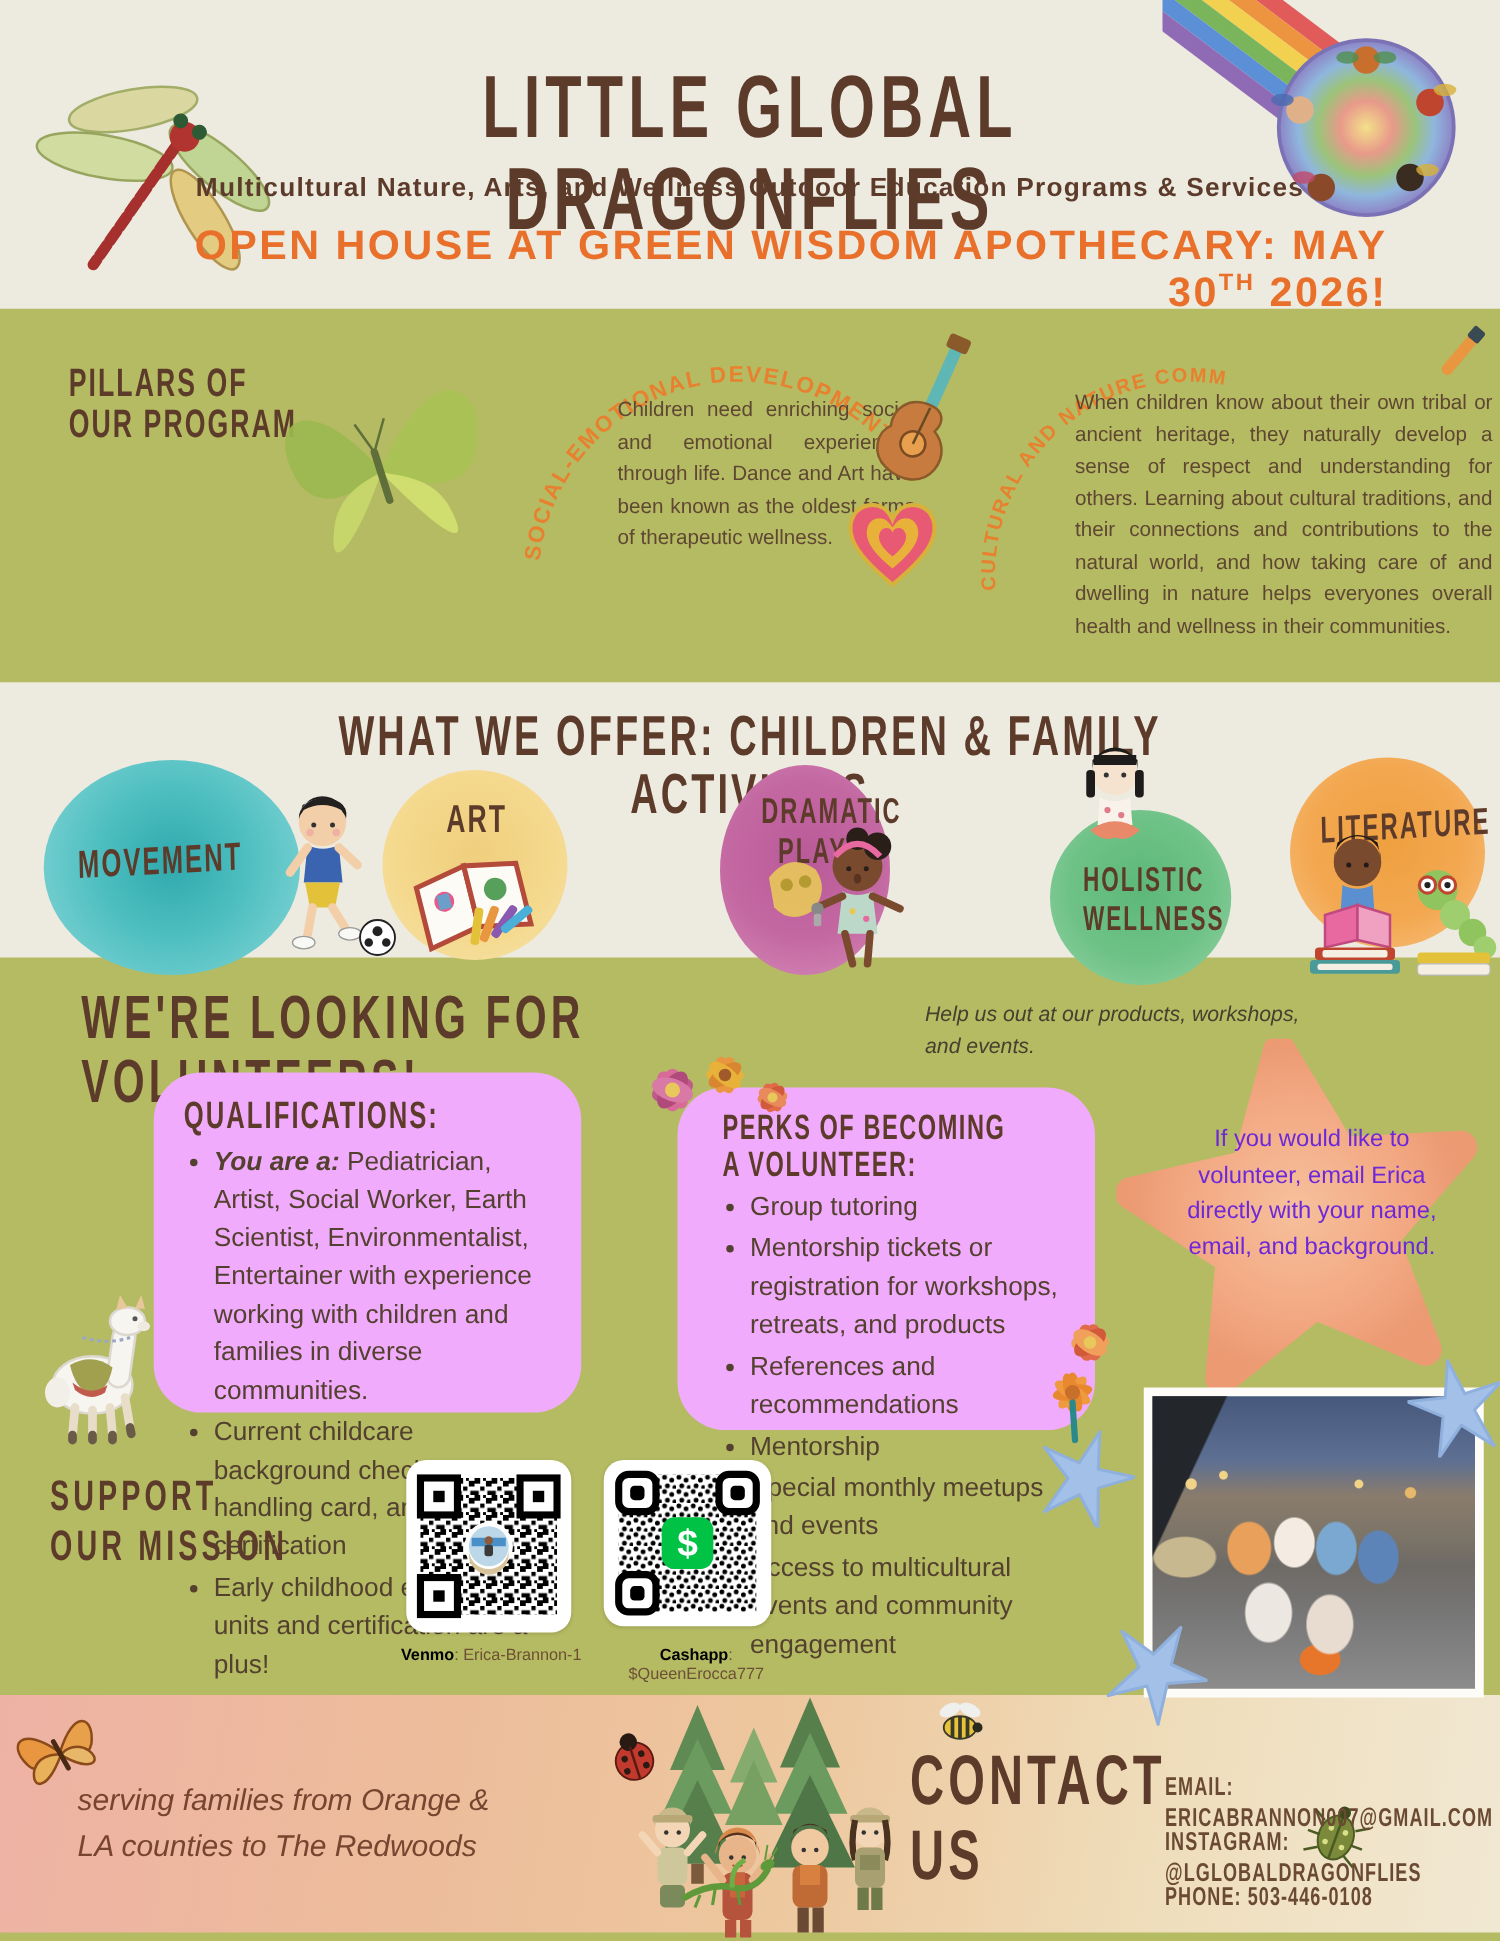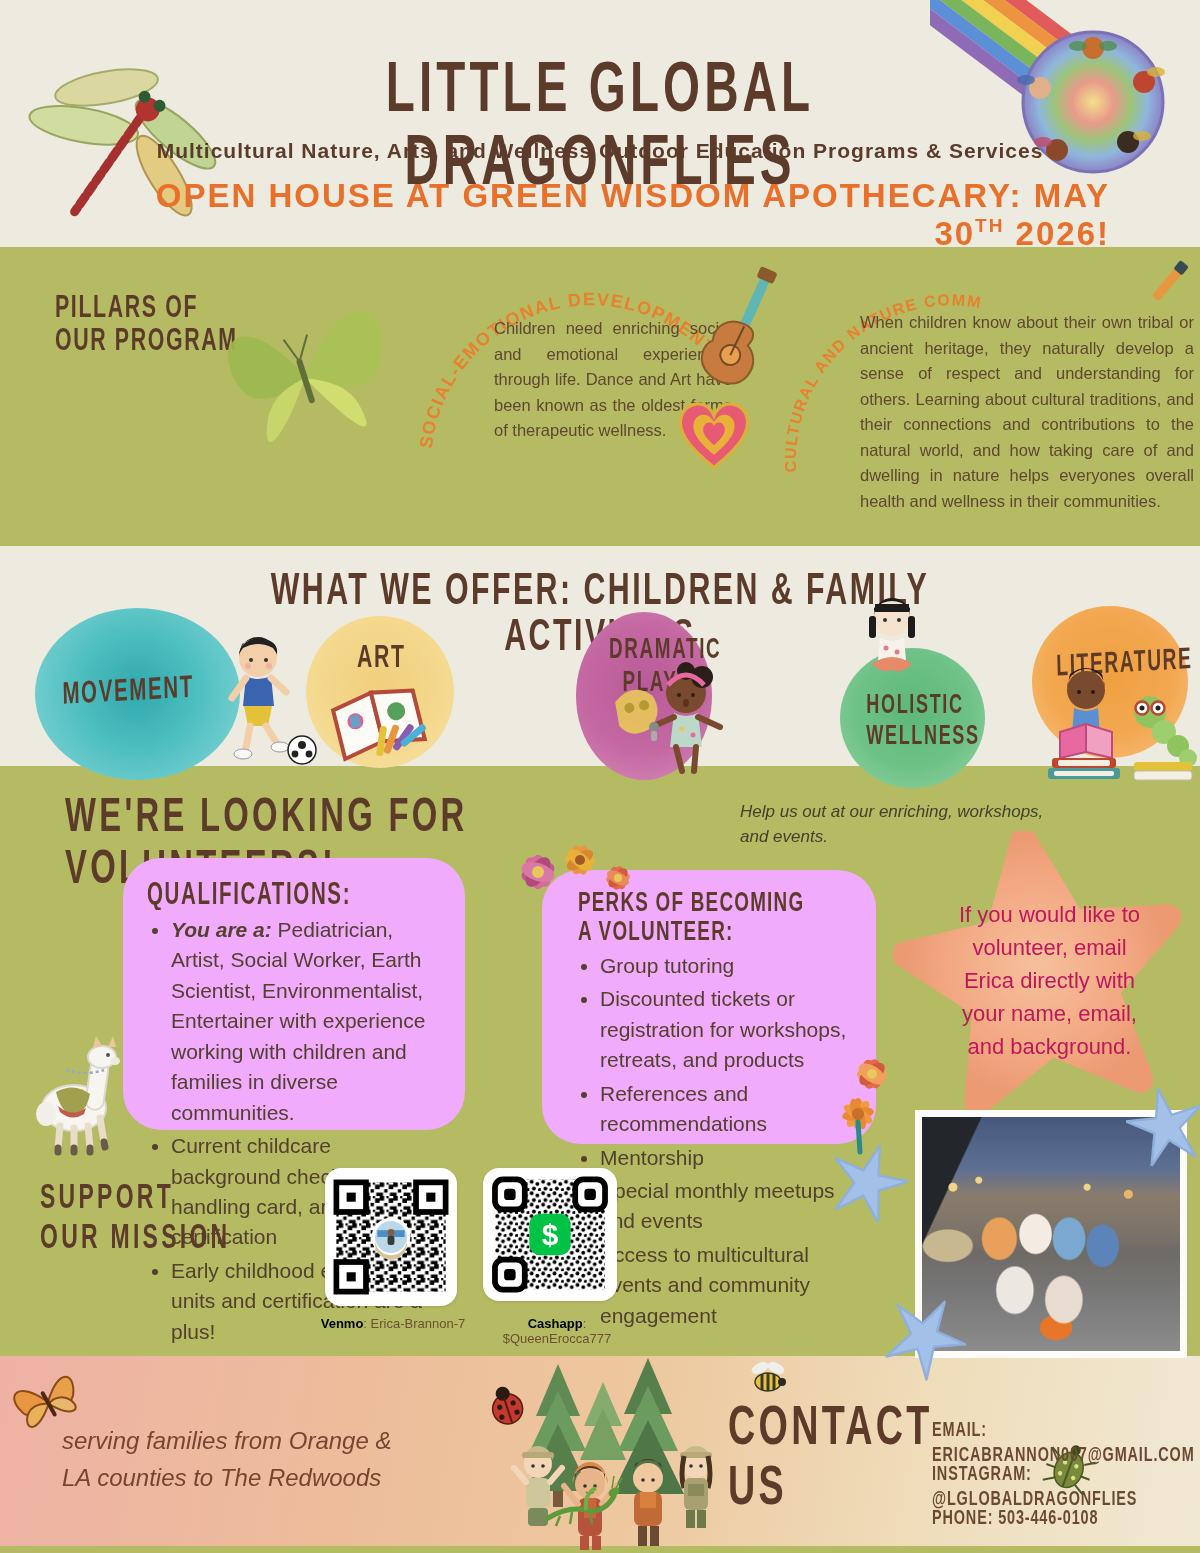--- a/index.html
+++ b/index.html
@@ -19,21 +19,21 @@
   .bubble ul{margin:6px 0 0 0;padding-left:24px;}
   .bubble li{color:#53402f;font-size:21px;line-height:1.45;margin-bottom:3px;}
   .bubble li::marker{color:#53402f;}
   .circle-lbl{font-weight:700;color:#5d3b2a;letter-spacing:2px;line-height:1.15;}
   .qrbox{position:absolute;background:#fff;border-radius:16px;box-shadow:0 1px 3px rgba(0,0,0,.12);}
   .qrlabel{position:absolute;font-size:13px;color:#6d4f35;}
   .qrlabel b{color:#000000;}
   .contact-line{display:inline-block;font-weight:700;letter-spacing:1px;color:#6b4a33;
        transform:scale(.85,1.22);transform-origin:left top;font-size:17px;}
   .footer-tag{font-style:italic;color:#77452f;font-size:24px;line-height:1.55;}
-  .starnote{color:#be185d;font-size:22px;line-height:1.5;text-align:center;}
+  .starnote{color:#6d28d9;font-size:19px;line-height:1.5;text-align:center;}
   .helper{font-style:italic;color:#46402f;font-size:17px;line-height:1.45;}
   sup.th{font-size:19px;vertical-align:13px;}
 </style>
 </head>
 <body>
 
 <div class="band" style="top:0;height:247px;background:#edeae0;"></div>
 <div class="band" style="top:247px;height:299px;background:#b5bb62;"></div>
 <div class="band" style="top:546px;height:220px;background:#edeae0;"></div>
 <div class="band" style="top:766px;height:590px;background:#b5bb62;"></div>
@@ -256,40 +256,40 @@
     <rect x="20" y="104" width="52" height="6" rx="2" fill="#f4efe2"></rect>
   <rect x="10" y="112" width="72" height="11" rx="3" fill="#4a9a9a"></rect>
     <rect x="16" y="115" width="60" height="5" rx="2" fill="#f4efe2"></rect>
   <rect x="96" y="106" width="58" height="9" rx="3" fill="#e3c23a"></rect>
     <rect x="96" y="115" width="58" height="9" rx="3" fill="#f4efe2" stroke="#bbb"></rect>
 </svg>
 
 <div class="abs" style="left:65px;top:790px;width:700px;font-size:40px;">
   <span class="amx" style="letter-spacing:4px;">WE'RE LOOKING FOR VOLUNTEERS!</span>
 </div>
-<div class="abs helper" style="left:740px;top:800px;width:320px;">Help us out at our enriching, workshops, and events.</div>
+<div class="abs helper" style="left:740px;top:800px;width:320px;">Help us out at our products, workshops, and events.</div>
 
 <div class="bubble" style="left:123px;top:858px;width:342px;height:272px;padding:18px 24px;">
   <div style="font-size:25px;">
     <span class="amx" style="letter-spacing:2px;">QUALIFICATIONS:</span>
   </div>
   <ul style="margin-top:10px;">
     <li><b><i>You are a:</i></b><span> Pediatrician, Artist, Social Worker, Earth Scientist, Environmentalist, Entertainer with experience working with children and families in diverse communities.</span></li>
     <li><span>Current childcare background check, food handling card, and CPR certification</span></li>
     <li><span>Early childhood education units and certification are a plus!</span></li>
   </ul>
 </div>
 
 <div class="bubble" style="left:542px;top:870px;width:334px;height:274px;padding:18px 22px;">
   <div style="font-size:23px;margin-left:14px;">
     <span class="amx" style="letter-spacing:1.5px;">PERKS OF BECOMING A VOLUNTEER:</span>
   </div>
   <ul style="margin-top:14px;margin-left:12px;">
     <li>Group tutoring</li>
-    <li>Discounted tickets or registration for workshops, retreats, and products</li>
+    <li>Mentorship tickets or registration for workshops, retreats, and products</li>
     <li>References and recommendations</li>
     <li>Mentorship</li>
     <li>Special monthly meetups and events</li>
     <li>Access to multicultural events and community engagement</li>
   </ul>
 </div>
 
 <svg class="abs" style="left:508px;top:838px;" width="135" height="72" viewBox="0 0 135 72">
   <g>
     <g transform="translate(30,34)">
@@ -401,21 +401,21 @@
     <g>
       <circle cx="58" cy="60" r="14" fill="#bcd8e8"></circle>
       <path d="M44 62 A14 14 0 0 0 72 62 L72 66 A14 14 0 0 1 44 66Z" fill="#d8c49a"></path>
       <rect x="46" y="54" width="24" height="6" fill="#4a90c8"></rect>
       <circle cx="58" cy="56" r="3" fill="#8a5a3a"></circle>
         <rect x="55" y="59" width="6" height="8" rx="2" fill="#3a3a3a"></rect>
     </g>
   </svg>
 </div>
 <div class="qrlabel" style="left:318px;top:1316px;width:150px;text-align:center;">
-  <b>Venmo</b><span>: Erica-Brannon-7</span>
+  <b>Venmo</b><span>: Erica-Brannon-1</span>
 </div>
 
 <div class="qrbox" style="left:483px;top:1168px;width:134px;height:133px;">
   <svg width="134" height="133" viewBox="0 0 116 116">
     <defs>
       <pattern id="qrp2" width="10" height="10" patternUnits="userSpaceOnUse">
         <circle cx="2" cy="2" r="1.7"></circle>
           <circle cx="7" cy="4" r="1.7"></circle>
           <circle cx="4" cy="8" r="1.7"></circle>
           <circle cx="9" cy="9" r="1.5"></circle>

